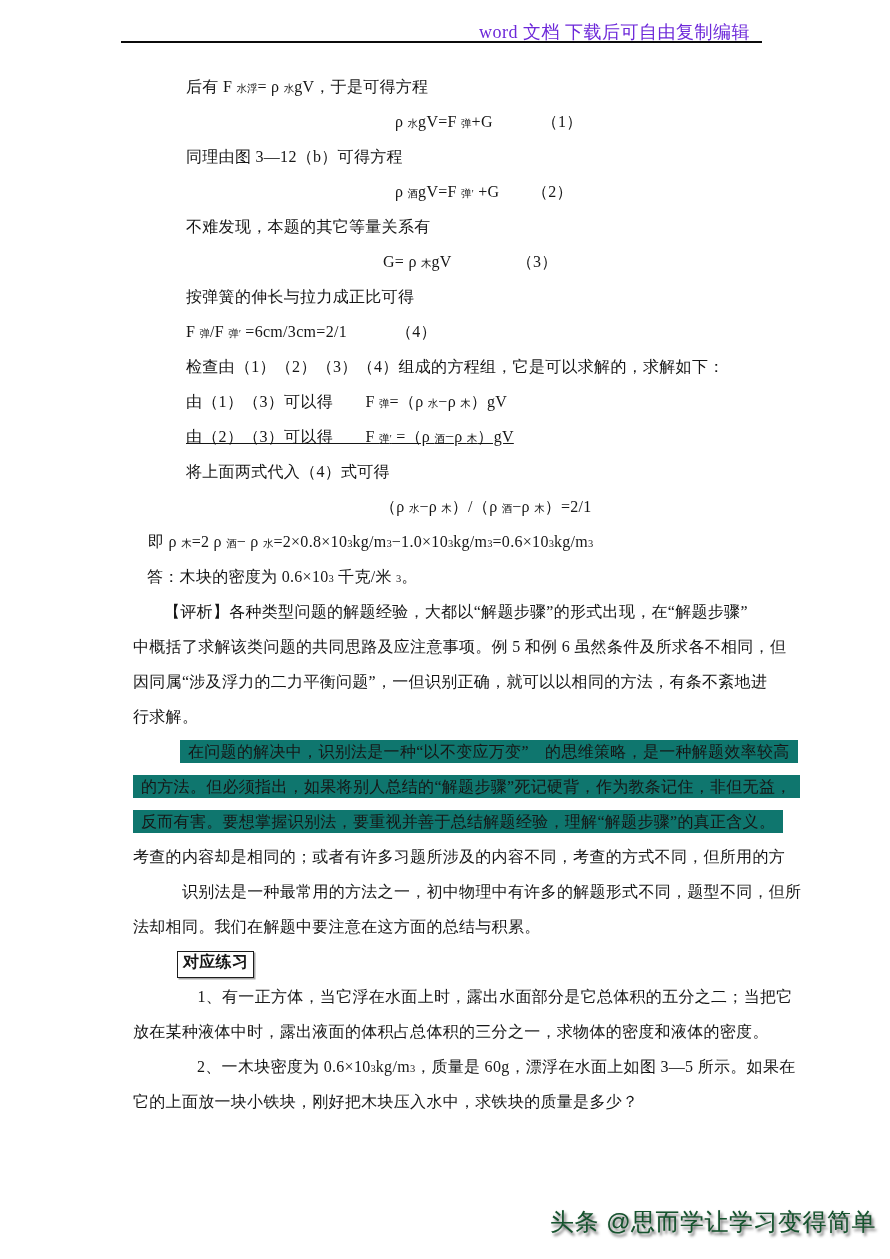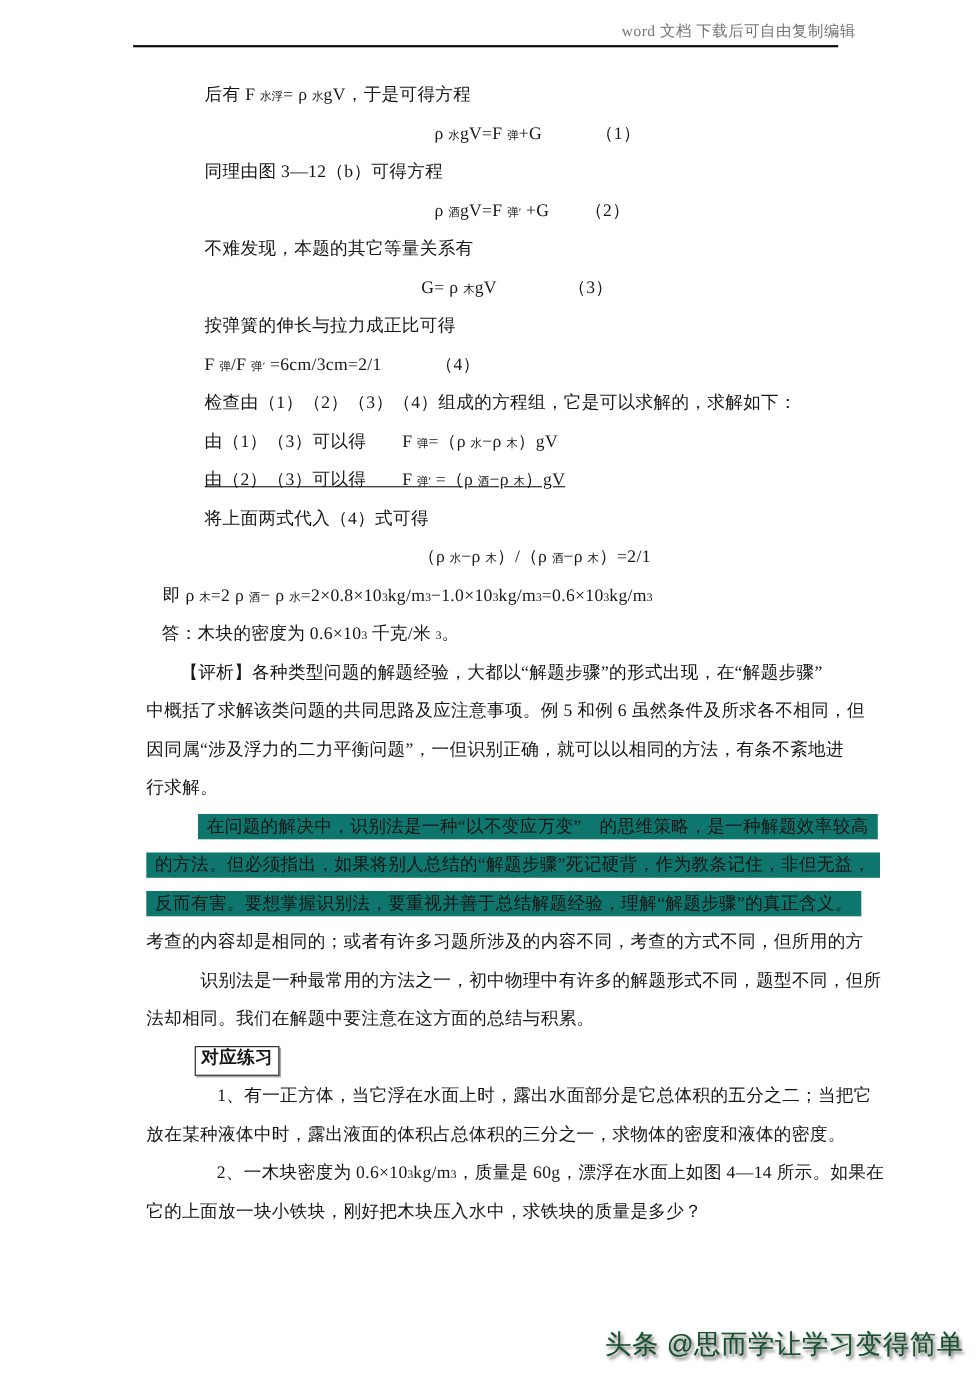--- a/index.html
+++ b/index.html
@@ -3,22 +3,22 @@
 <meta charset="utf-8">
 <style>
   html,body { margin:0; padding:0; }
   body {
     width:890px; height:1259px; position:relative; background:#ffffff;
     font-family:"Liberation Serif","DejaVu Serif",serif;
     color:#161616; overflow:hidden;
   }
   .page { position:absolute; inset:0; background:#ffffff; }
   .header-note {
-    position:absolute; top:20px; right:112px;
-    font-size:14px; letter-spacing:0.5px; color:#737373;
+    position:absolute; top:20px; right:140px;
+    font-size:18px; letter-spacing:0.5px; color:#6d28d9;
     white-space:pre;
   }
   .header-rule {
     position:absolute; top:41px; left:121px; width:641px; height:2px;
     background:#0b0b0b;
   }
   .body-text { position:absolute; left:133px; top:67px; width:660px; }
   .ln {
     height:35px; line-height:40px; font-size:16px; letter-spacing:0.3px;
     white-space:pre;
@@ -68,17 +68,17 @@
       <div class="ln"><span><span>行求解。</span></span></div>
       <div class="ln" style="padding-left: 47px;"><span class="hl"><span>在问题的解决中，识别法是一种“以不变应万变”　的思维策略，是一种解题效率较高</span></span></div>
       <div class="ln"><span class="hl"><span>的方法。但必须指出，如果将别人总结的“解题步骤”死记硬背，作为教条记住，非但无益，</span></span></div>
       <div class="ln"><span class="hl"><span>反而有害。要想掌握识别法，要重视并善于总结解题经验，理解“解题步骤”的真正含义。</span></span></div>
       <div class="ln"><span><span>考查的内容却是相同的；或者有许多习题所涉及的内容不同，考查的方式不同，但所用的方</span></span></div>
       <div class="ln" style="padding-left: 49px;"><span><span>识别法是一种最常用的方法之一，初中物理中有许多的解题形式不同，题型不同，但所</span></span></div>
       <div class="ln"><span><span>法却相同。我们在解题中要注意在这方面的总结与积累。</span></span></div>
       <div class="ln" style="padding-left: 44px;"><span class="boxed"><span>对应练习</span></span></div>
       <div class="ln" style="padding-left: 64px; text-align: center;"><span><span>1、有一正方体，当它浮在水面上时，露出水面部分是它总体积的五分之二；当把它</span></span></div>
       <div class="ln"><span><span>放在某种液体中时，露出液面的体积占总体积的三分之一，求物体的密度和液体的密度。</span></span></div>
-      <div class="ln" style="padding-left: 64px;"><span><span>2、一木块密度为 0.6×10</span><span class="sup">3</span><span>kg/m</span><span class="sup">3</span><span>，质量是 60g，漂浮在水面上如图 4—14 所示。如果在</span></span></div>
+      <div class="ln" style="padding-left: 64px;"><span><span>2、一木块密度为 0.6×10</span><span class="sup">3</span><span>kg/m</span><span class="sup">3</span><span>，质量是 60g，漂浮在水面上如图 3—5 所示。如果在</span></span></div>
       <div class="ln"><span><span>它的上面放一块小铁块，刚好把木块压入水中，求铁块的质量是多少？</span></span></div>
     </div>
   <div class="footer-watermark">头条 @思而学让学习变得简单</div>
 </div>
 
 </body></html>

